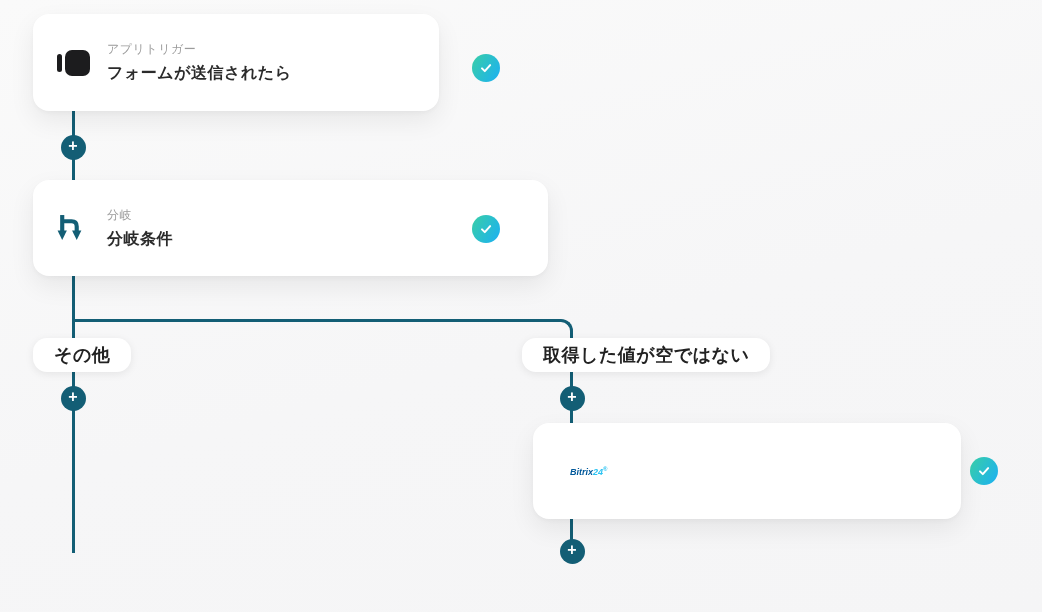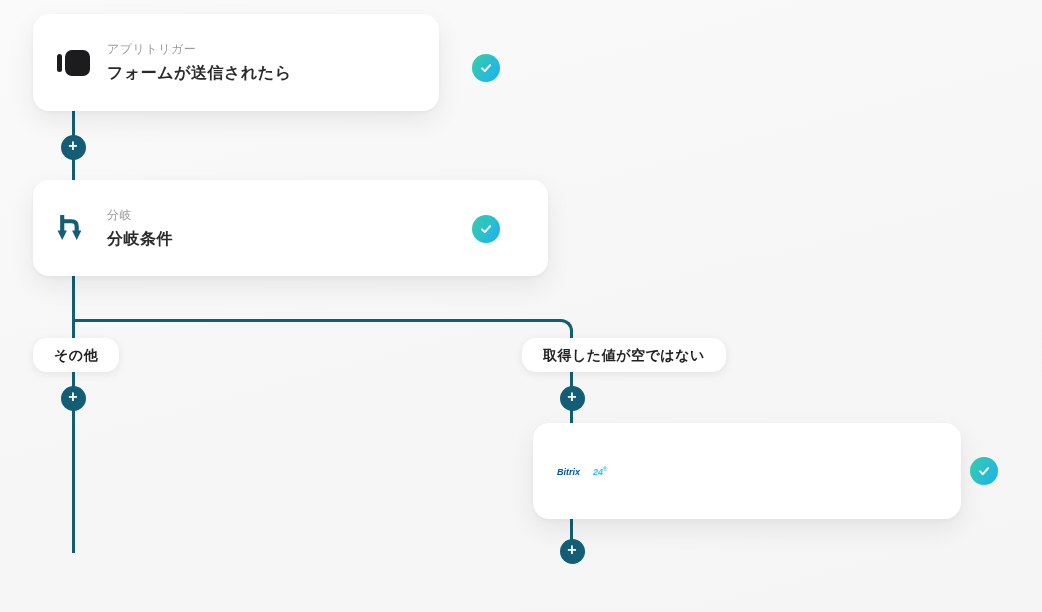--- a/index.html
+++ b/index.html
@@ -47,32 +47,32 @@
     font-size:16px; font-weight:700; color:#2b2b2b; letter-spacing:.5px;text-align:right;
   }
 
   
   .form-icon { display:flex; align-items:center; gap:3px; }
   .form-icon .bar { width:5px; height:18px; background:#1c1c1e; border-radius:3px; }
   .form-icon .pad { width:25px; height:26px; background:#1c1c1e; border-radius:7px; }
 
   
   .bx-logo { font-size:9px; font-weight:700; white-space:nowrap; font-style:italic; }
-  .bx-part1 { color:#00589a; }
-  .bx-part2 { color:#2cc3f2;margin-left:13px; }
+  .bx-part1 { color:#00589a;margin-left:13px; }
+  .bx-part2 { color:#2cc3f2; }
   .bx-reg { color:#2cc3f2; font-size:6px; vertical-align:super; font-style:normal; }
 
   
   .pill {
     position:absolute; z-index:2;
     background:#ffffff;
     height:34px; line-height:34px;
     padding:0 21px;
     border-radius:14px;
-    font-size:14px; font-weight:700; color:#222;
+    font-size:18px; font-weight:700; color:#222;
     letter-spacing:.5px;
     box-shadow: 0 2px 8px rgba(0,0,0,.08);
     cursor:pointer;
     white-space:nowrap;
   }
 
   
   .plus {
     position:absolute; z-index:3;
     width:25px; height:25px;

